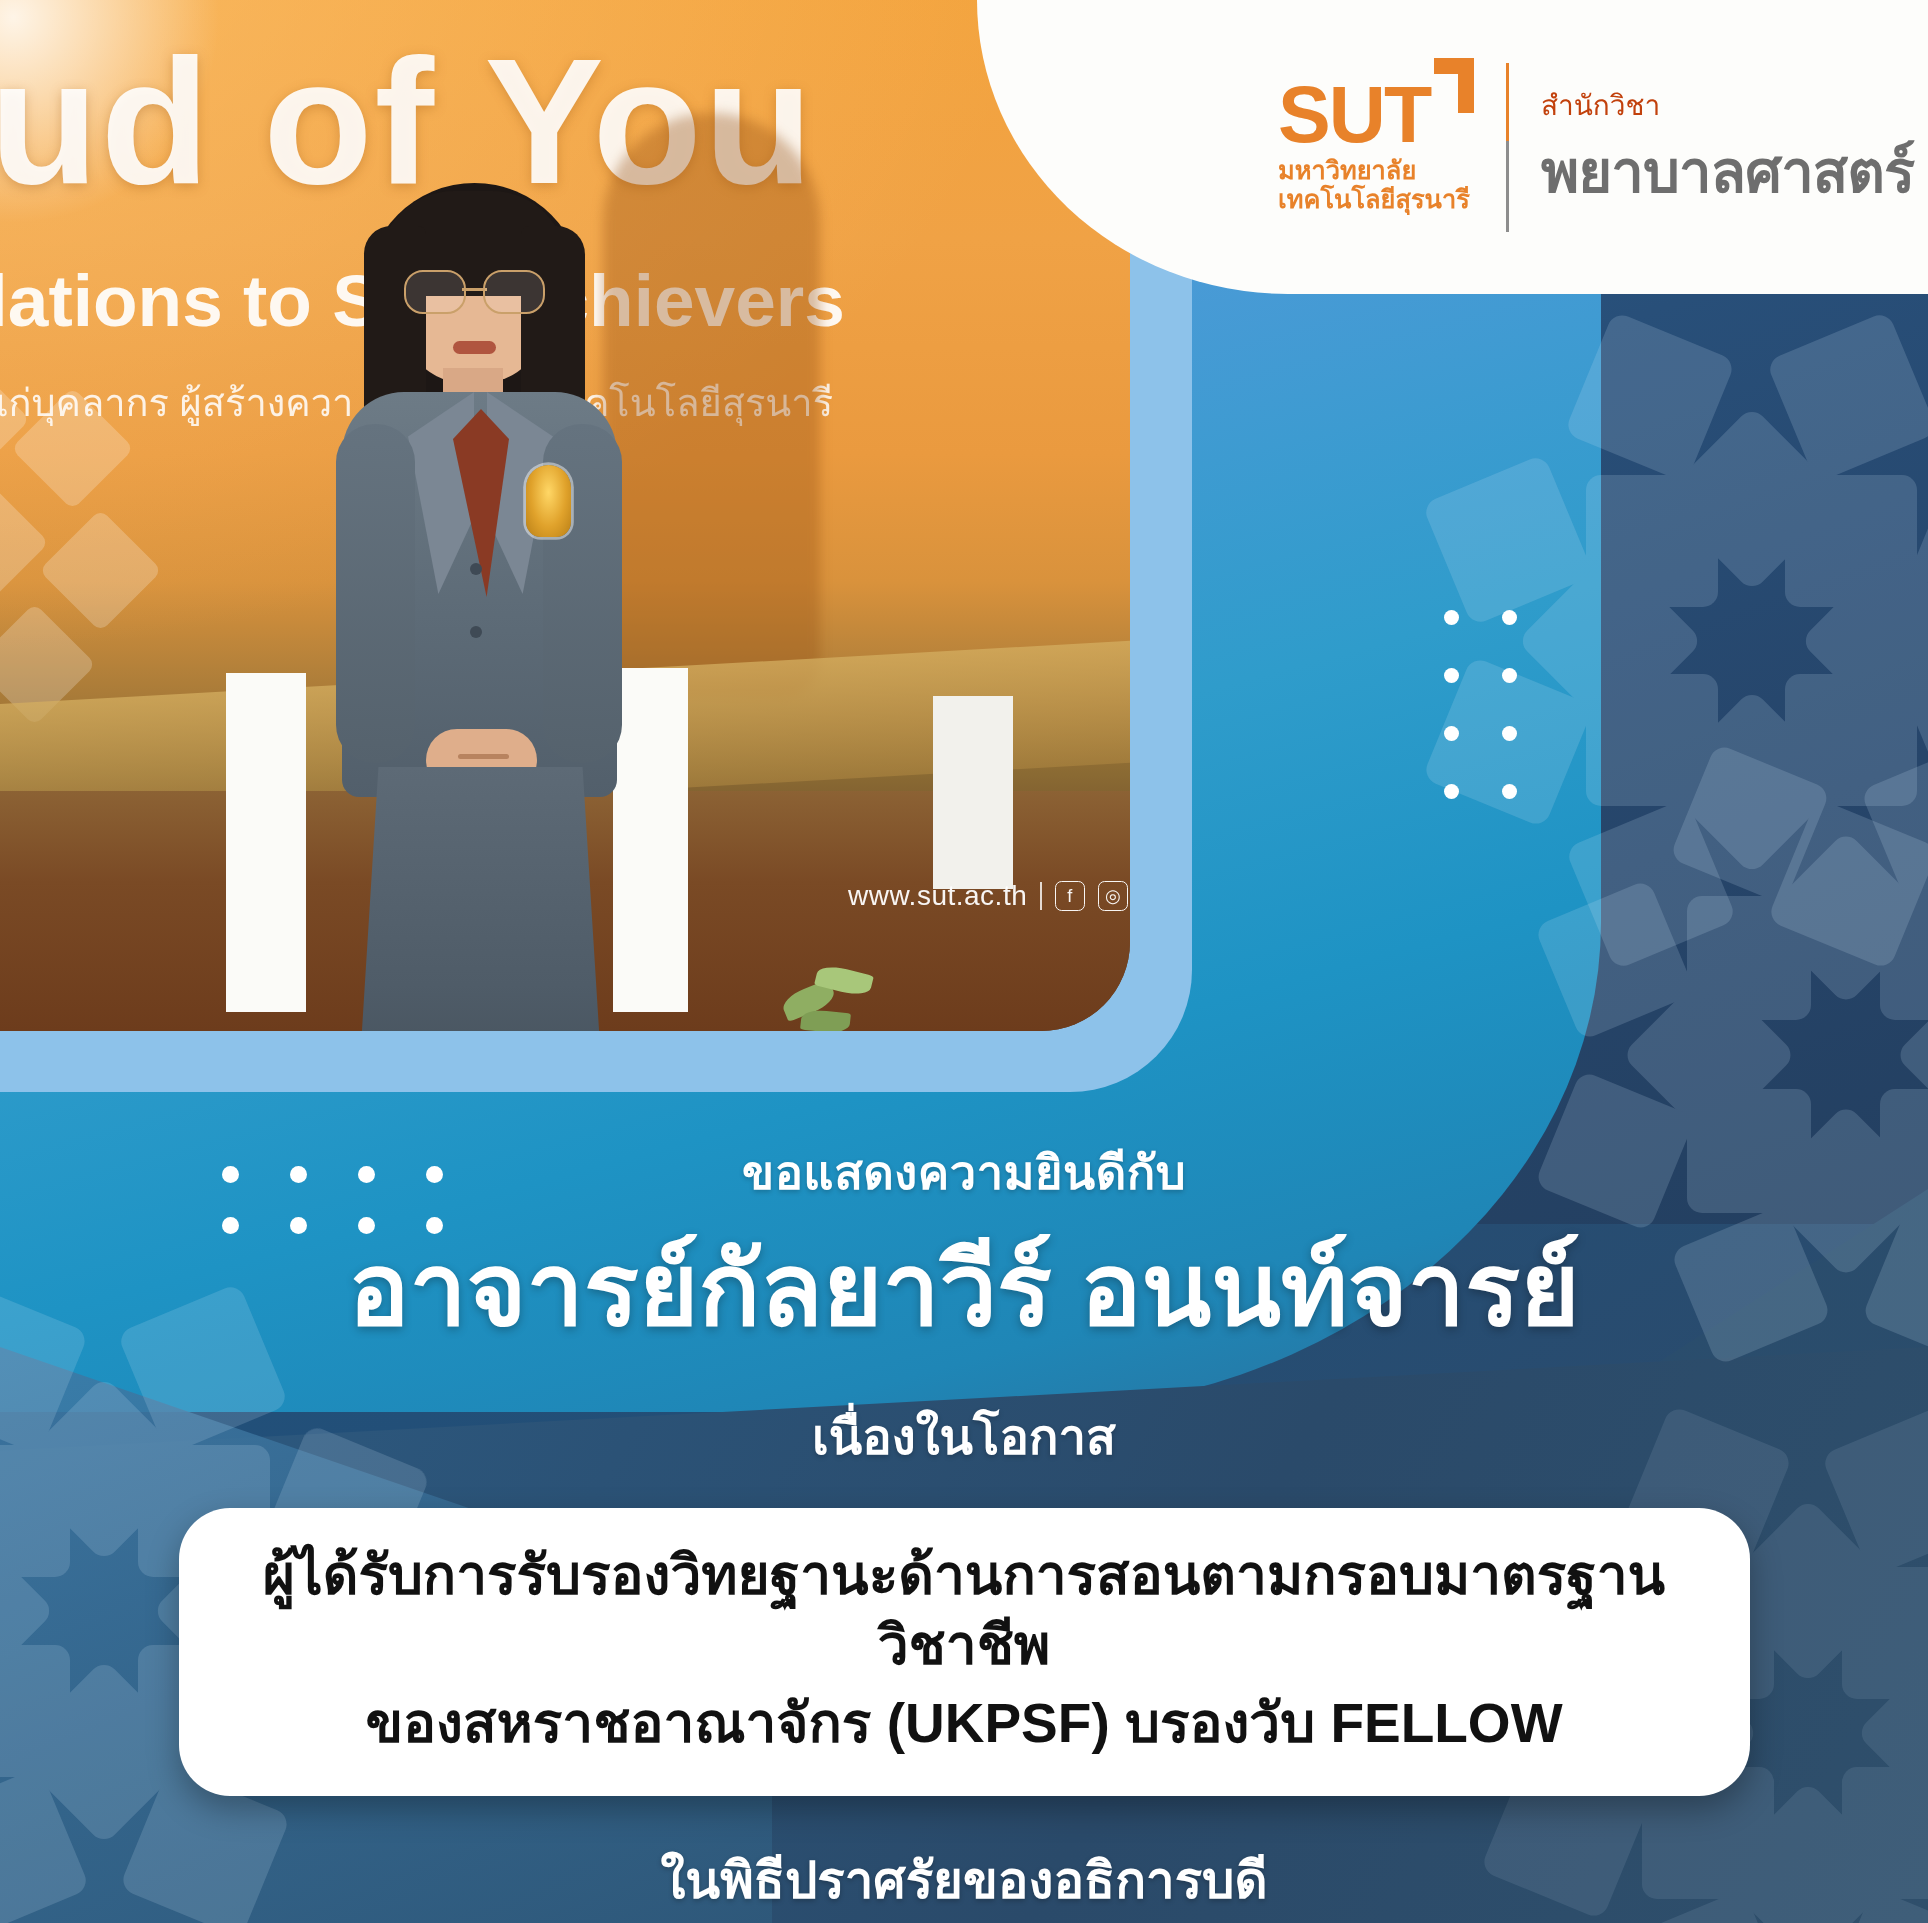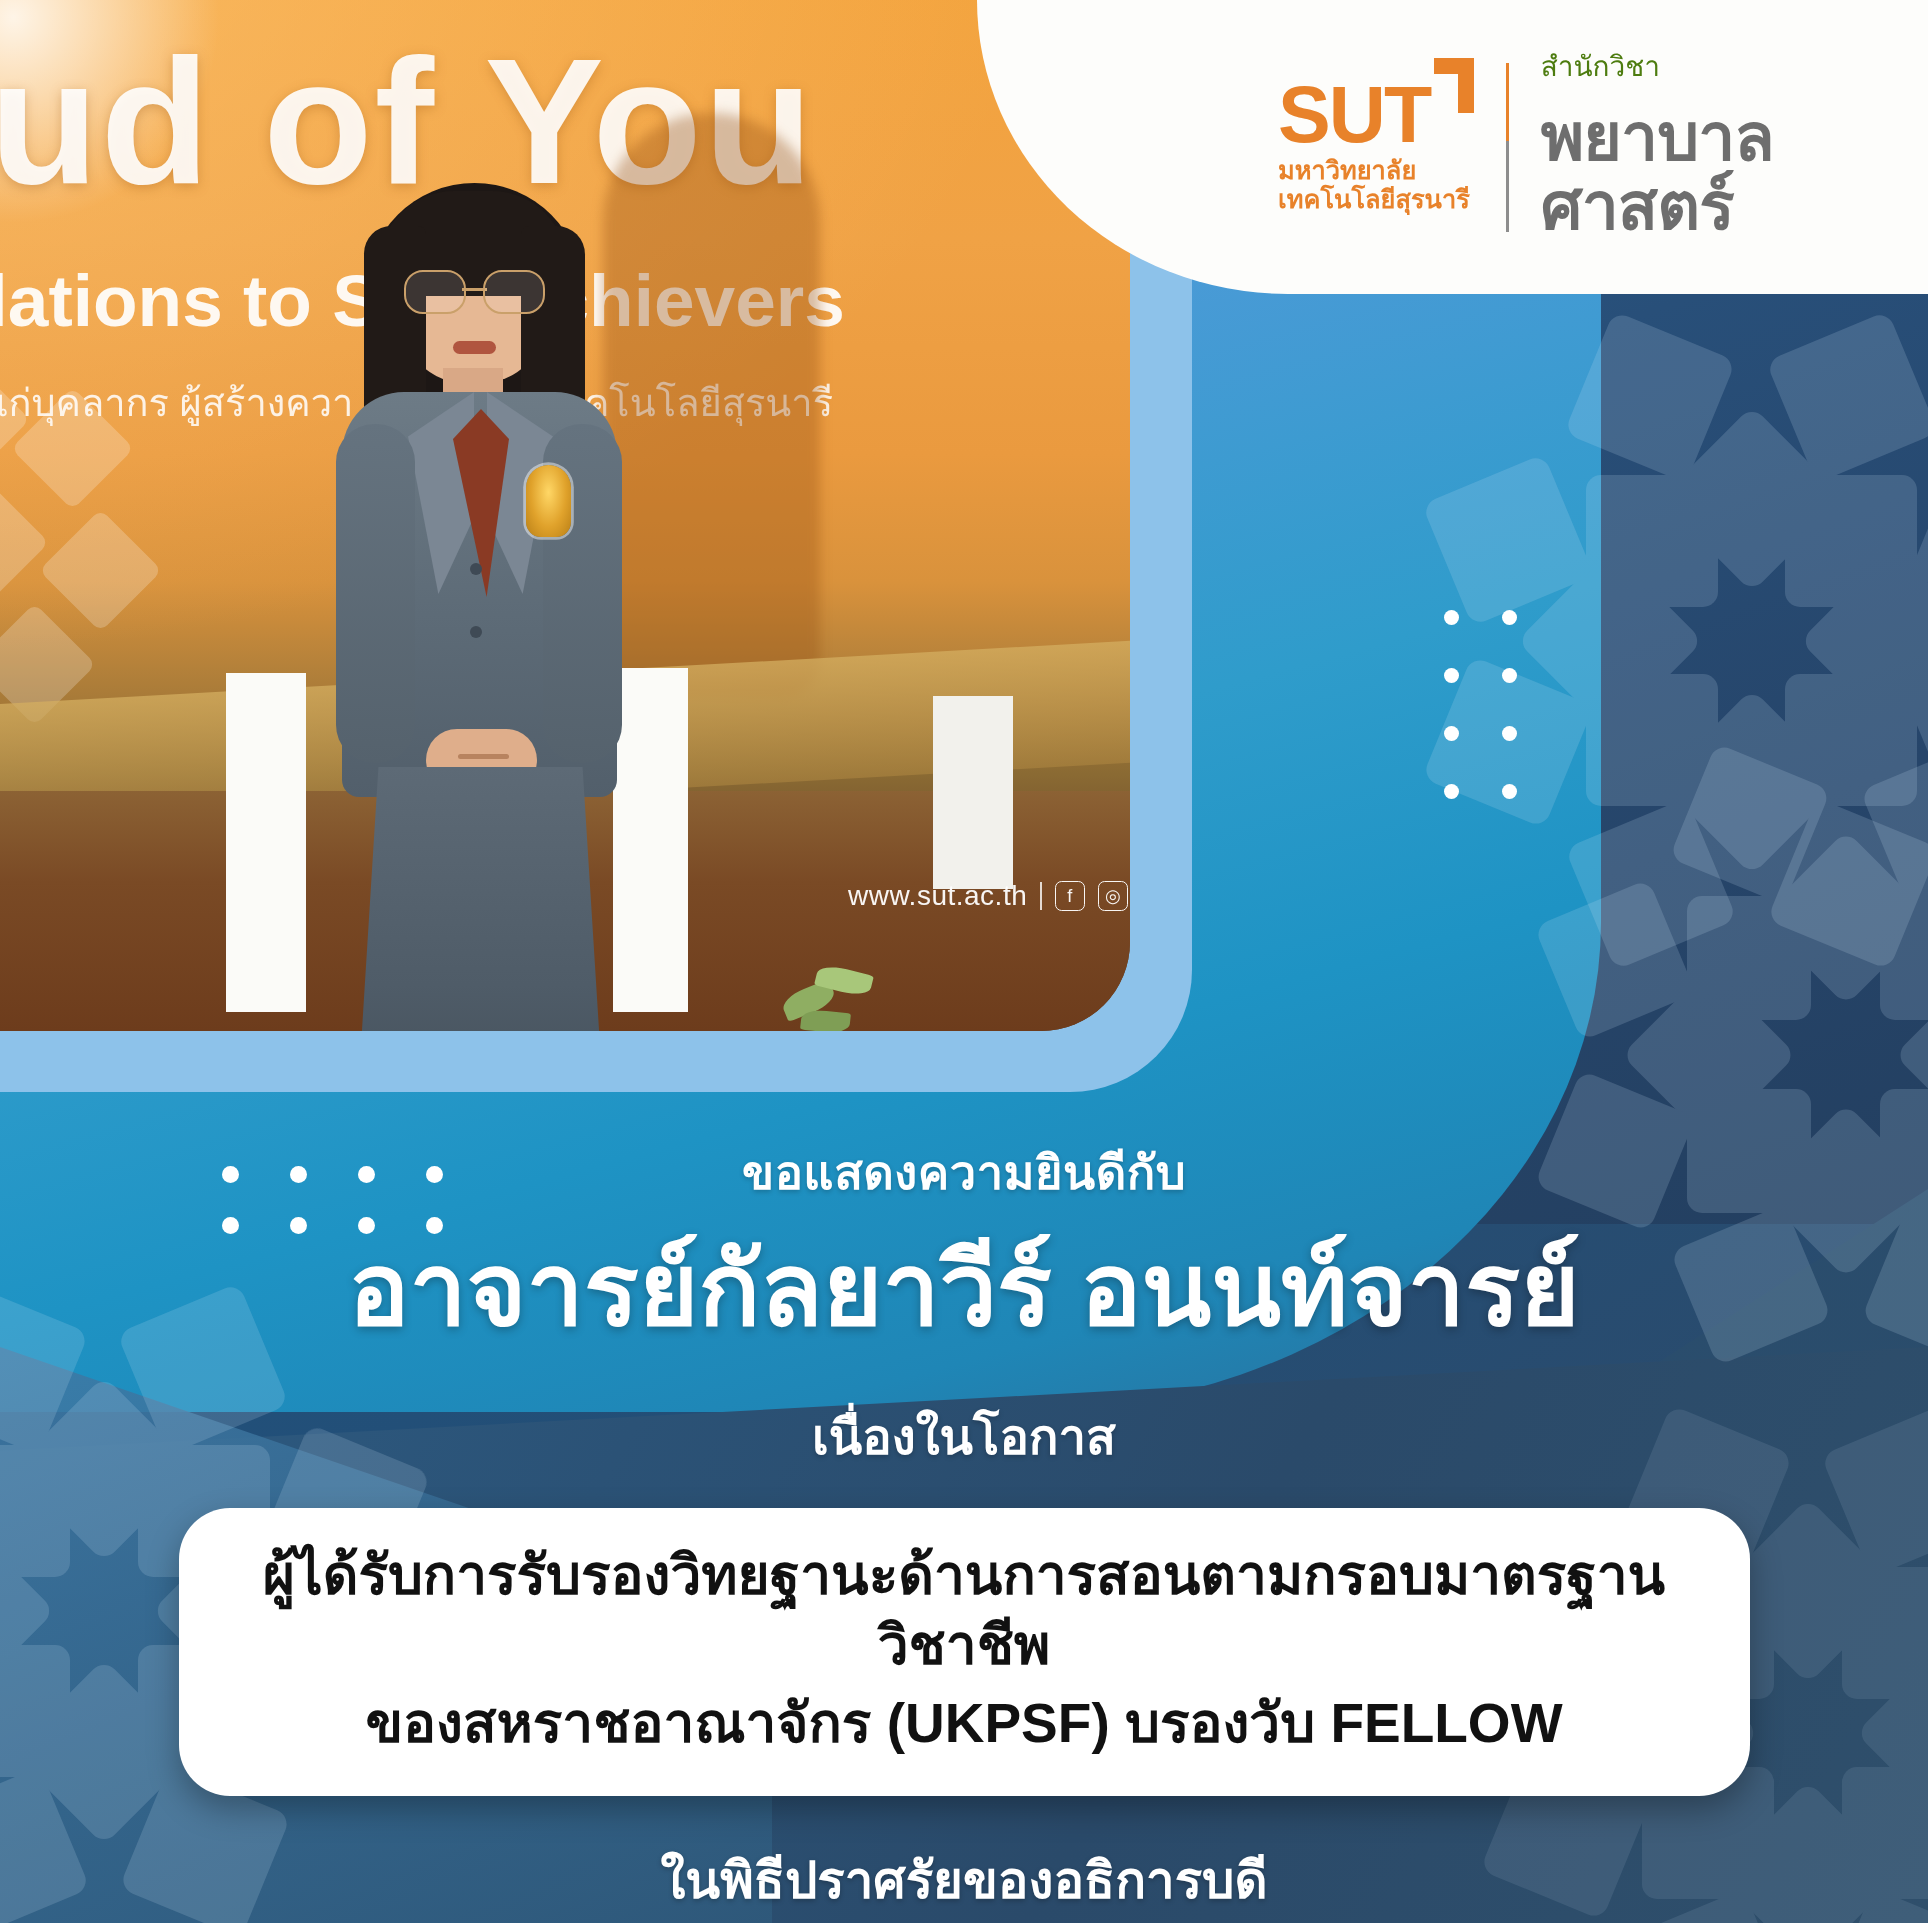--- a/index.html
+++ b/index.html
@@ -186,22 +186,22 @@
   .sut-flag:before{content:"";position:absolute;right:0;top:0;width:40px;height:16px;background:#e8822a;}
   .sut-flag:after{content:"";position:absolute;right:0;top:0;width:16px;height:55px;background:#e8822a;}
   .sut-th{
     margin-top:5.6px; font-size:25.4px; font-weight:700; color:#e8822a; line-height:1.15;
   }
   .logo-div{
     width:2.8px; height:169px; margin:0 32px;
     background:linear-gradient(180deg,#e8822a 0%,#e8822a 46%,#8d8d8d 46%,#8d8d8d 100%);
   }
   .school{display:flex;flex-direction:column;justify-content:center;}
-  .school-pre{font-size:28px;color:#4d7c0f;font-weight:500;line-height:1.1;margin-bottom:20px;}
-  .school-name{font-size:66px;color:#6e6e6e;font-weight:800;line-height:1.05;letter-spacing:-0.9px;}
+  .school-pre{font-size:28px;color:#c2410c;font-weight:500;line-height:1.1;margin-bottom:20px;}
+  .school-name{font-size:58px;color:#6e6e6e;font-weight:800;line-height:1.05;letter-spacing:-0.9px;}
 
   
   .dotgrid{position:absolute;display:grid;}
   .dotgrid span{background:#ffffff;border-radius:50%;}
   #dots-right{left:1444px;top:610px;grid-template-columns:repeat(2,15px);gap:43px 43px;}
   #dots-right span{width:15px;height:15px;}
   #dots-left{left:222px;top:1166px;grid-template-columns:repeat(4,17px);gap:34px 51px;}
   #dots-left span{width:17px;height:17px;}
 
   

